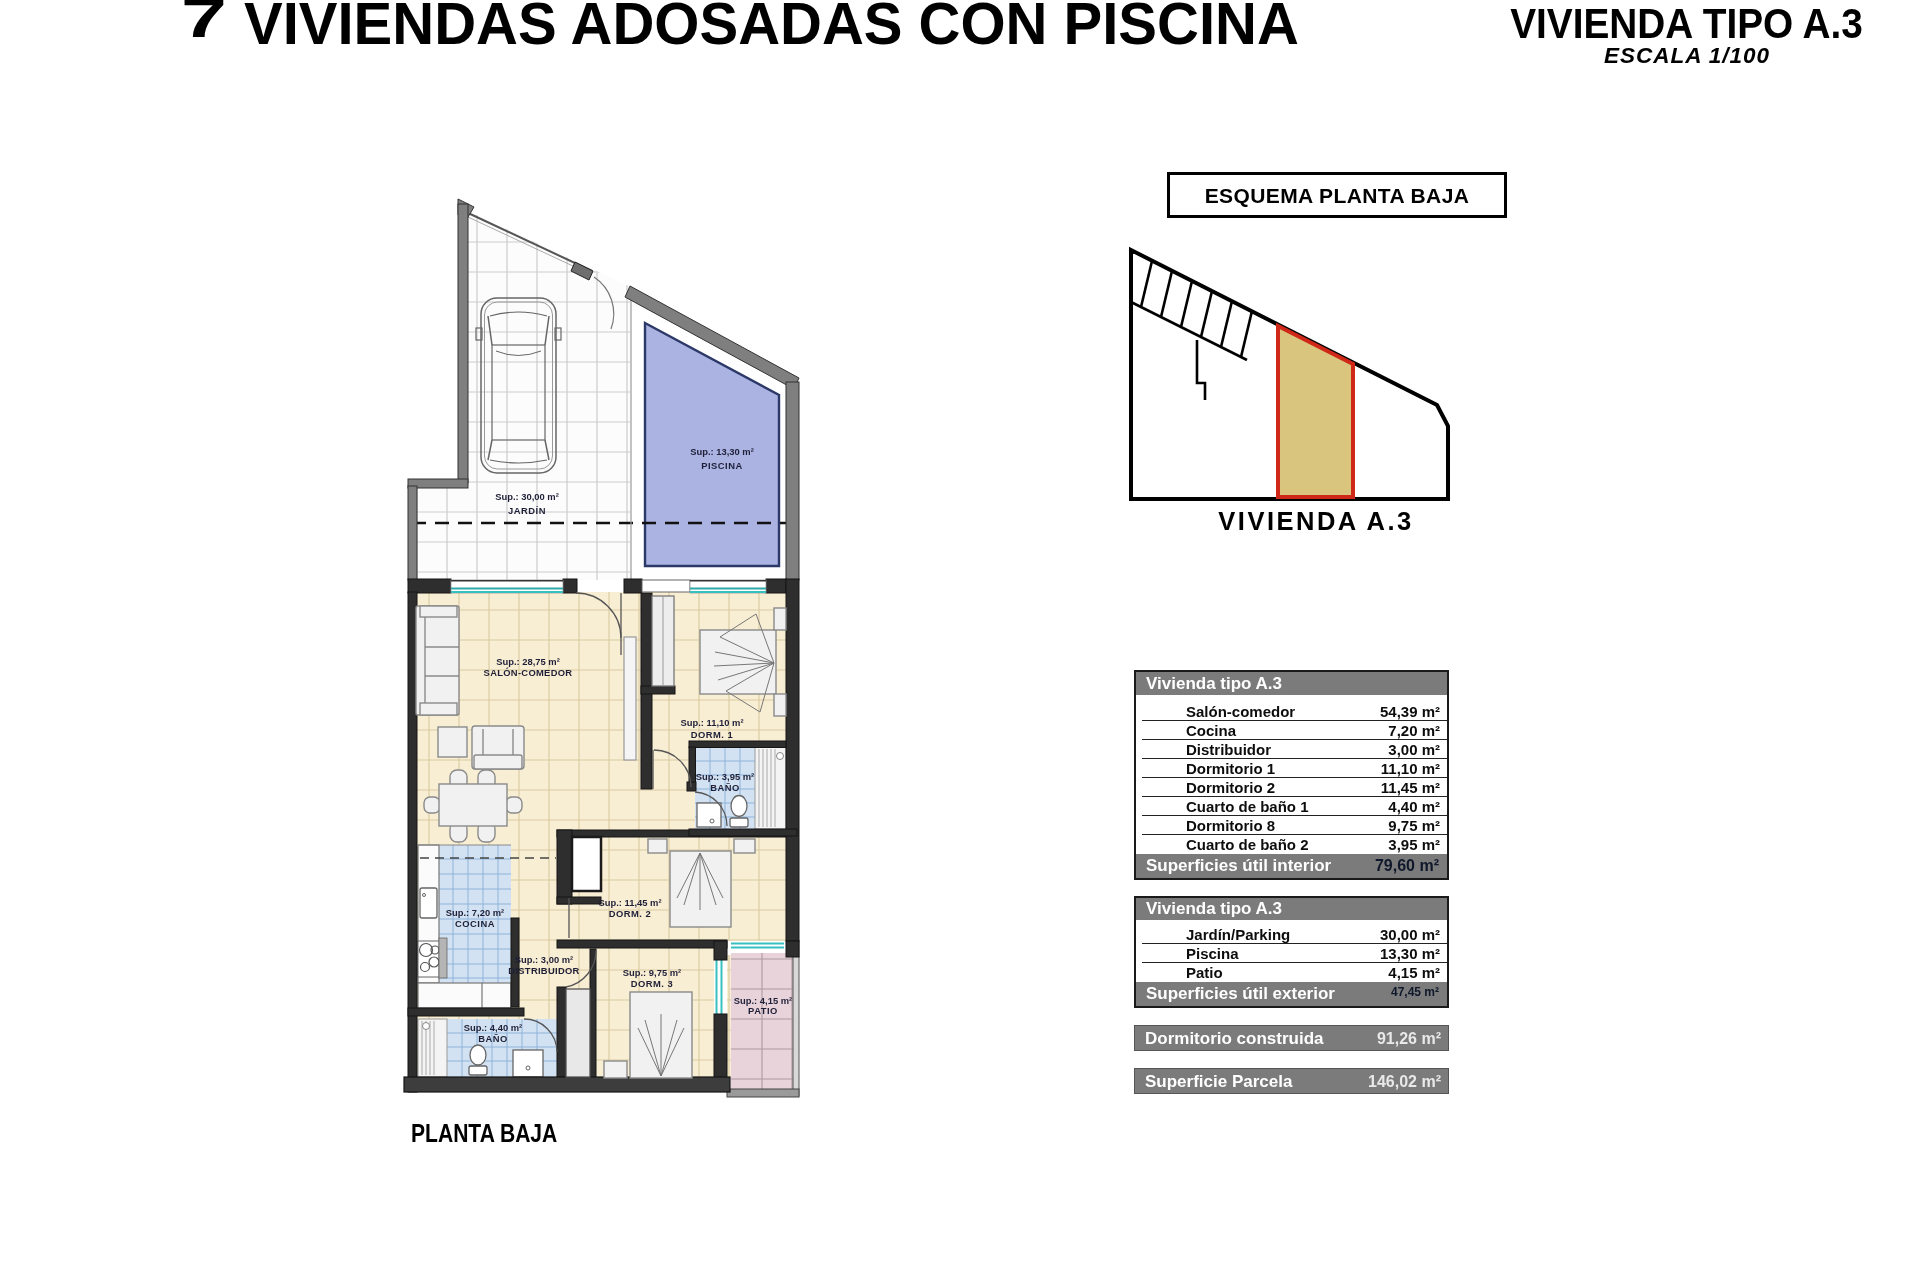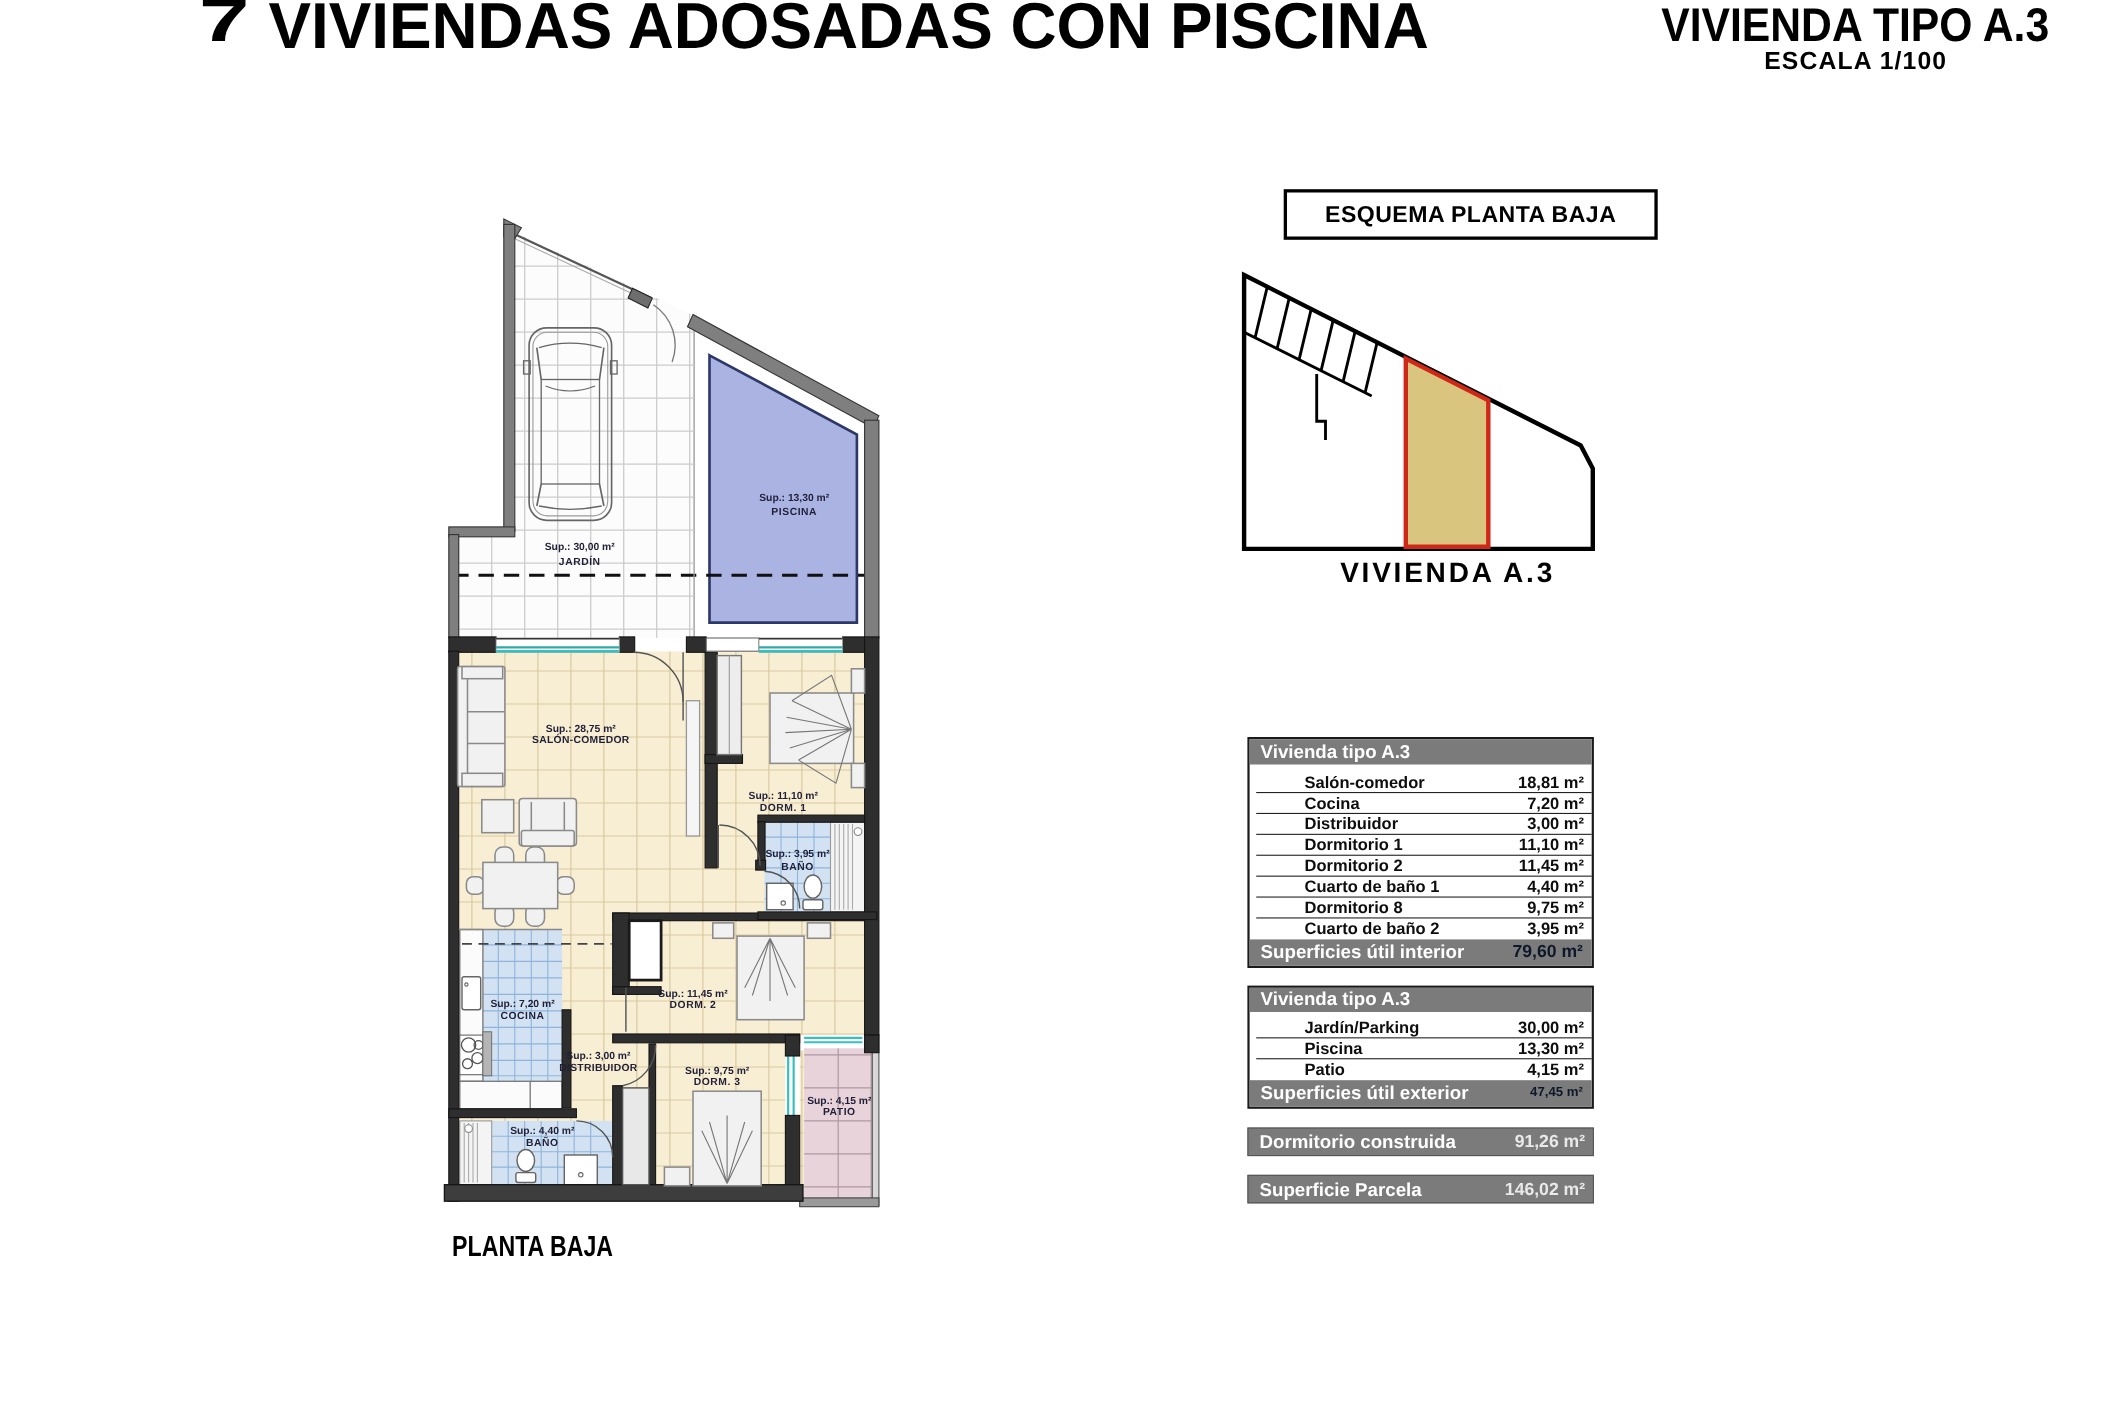--- a/index.html
+++ b/index.html
@@ -18,33 +18,33 @@
   .sbar{position:absolute;left:1134px;width:315px;height:26px;background:#7b7b7b;border:1px solid #555;}
   .sbar .nm{position:absolute;left:10px;top:3px;color:#fff;font-weight:bold;font-size:17px;}
   .sbar .vl{position:absolute;right:7px;top:4px;color:#e9e9e9;font-weight:bold;font-size:16px;}
 </style>
 </head>
 <body>
 
 <div class="abs ttl" id="t7" style="left:181px;top:-14px;font-size:55px;display:inline-block;transform:scaleX(1.5);transform-origin:0 0;">7</div>
 <div class="abs ttl" id="tmain" style="left:244px;top:-10px;font-size:59px;letter-spacing:0px;display:inline-block;transform:scaleX(0.983);transform-origin:0 0;">VIVIENDAS ADOSADAS CON PISCINA</div>
 <div class="abs ttl" id="tright" style="left:1491px;top:-1px;width:388px;text-align:center;font-size:43px;"><span style="display:inline-block;transform:scaleX(0.902);transform-origin:50% 50%;white-space:nowrap;">VIVIENDA TIPO A.3</span></div>
-<div class="abs ttl" id="tescala" style="left:1492px;top:43px;width:390px;text-align:center;font-size:22.5px;letter-spacing:1px;">ESCALA 1/100</div>
+<div class="abs ttl" id="tescala" style="left:1492px;top:43px;width:390px;text-align:center;font-size:22.5px;letter-spacing:1px;font-style:italic;">ESCALA 1/100</div>
 <div class="abs ttl" style="left:1167px;top:172px;width:340px;height:46px;border:3px solid #000;text-align:center;line-height:41px;font-size:21px;letter-spacing:0.4px;">ESQUEMA PLANTA BAJA</div>
 <div class="abs ttl" style="left:1196px;top:507px;width:240px;text-align:center;font-size:25.5px;letter-spacing:2.5px;">VIVIENDA A.3</div>
 <div class="abs ttl" style="left:411px;top:1118px;font-size:26.5px;letter-spacing:0px;display:inline-block;transform:scaleX(0.795);transform-origin:0 0;">PLANTA BAJA</div>
 
 <div class="tbl" style="top:670px;">
   <div class="gbar" style="height:23px;font-size:17px;">
       <span class="nm" style="top:2px;">Vivienda tipo A.3</span>
     </div>
   <div style="height:7px;"></div>
   <div class="row">
       <span class="nm">Salón-comedor</span>
-      <span class="vl">18,81 m²</span>
+      <span class="vl">54,39 m²</span>
       <span class="sep"></span>
     </div>
   <div class="row">
       <span class="nm">Cocina</span>
       <span class="vl">7,20 m²</span>
       <span class="sep"></span>
     </div>
   <div class="row">
       <span class="nm">Distribuidor</span>
       <span class="vl">3,00 m²</span>

